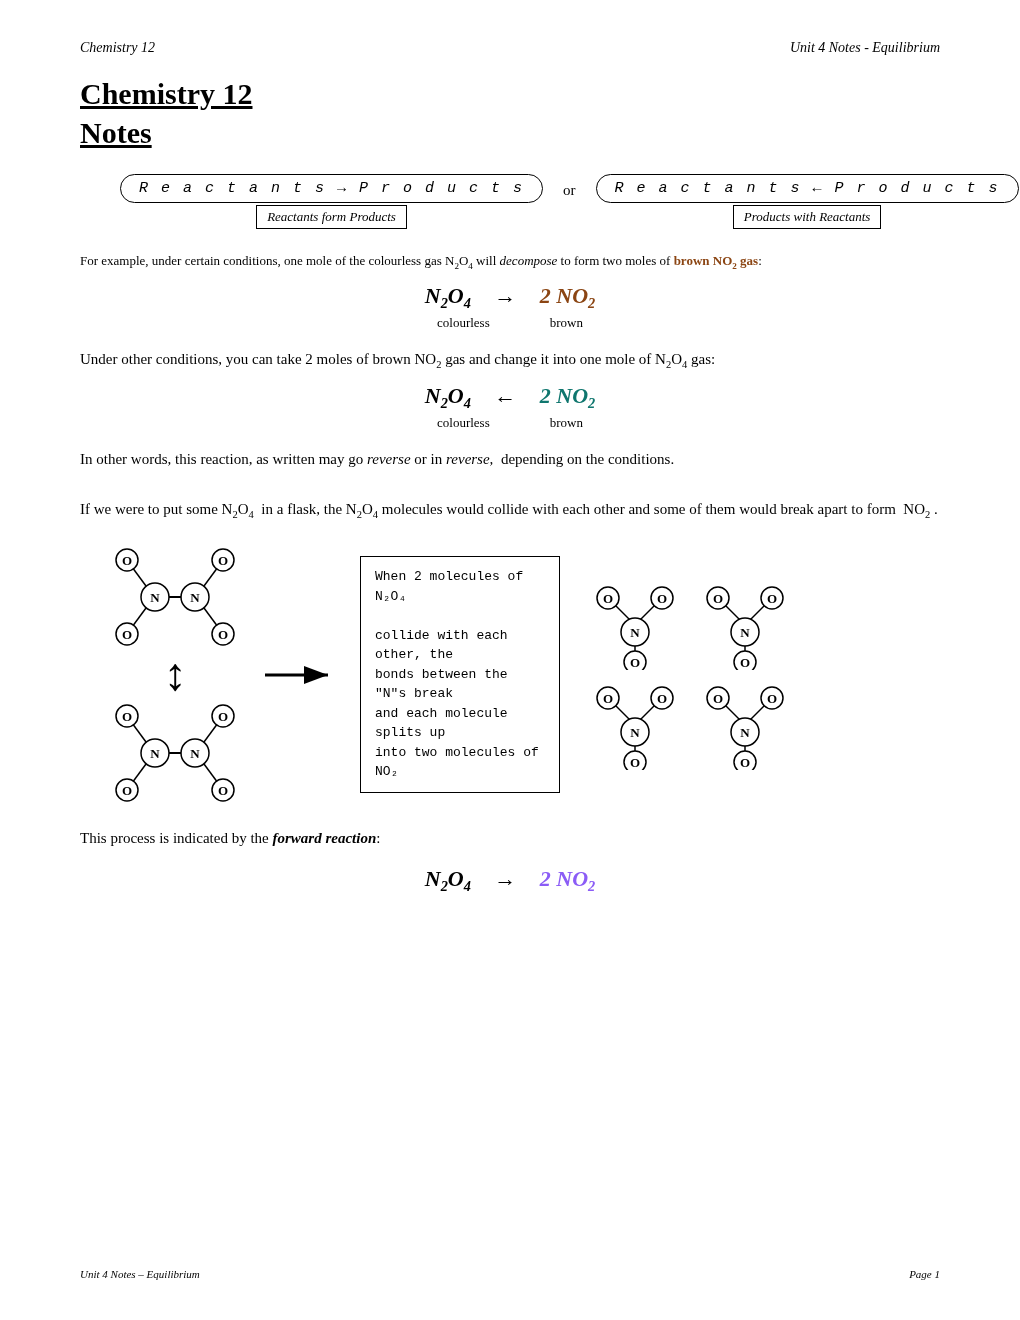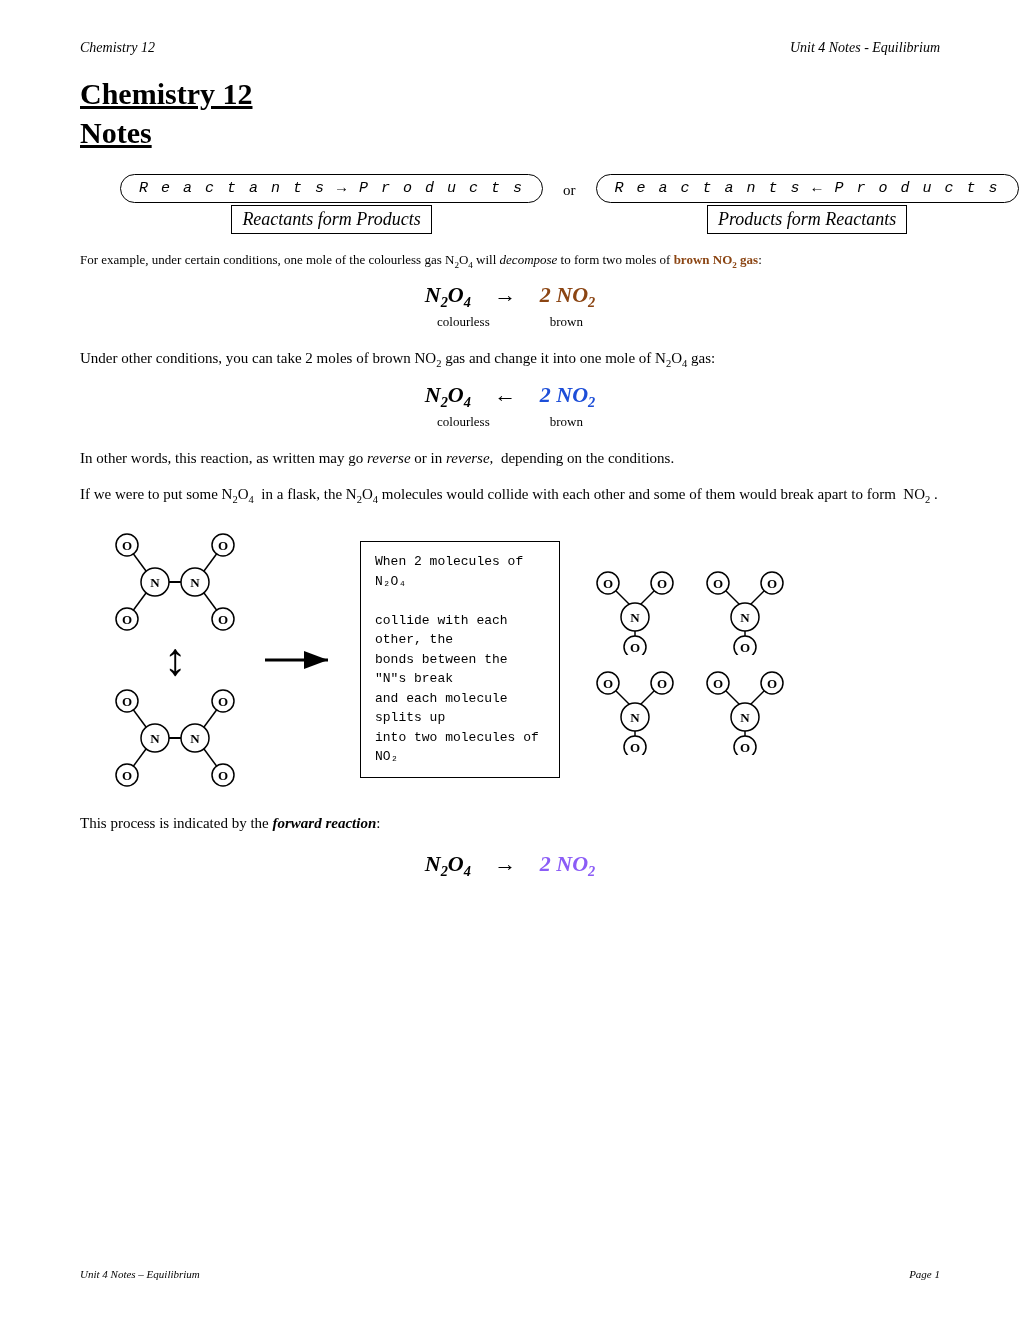--- a/index.html
+++ b/index.html
@@ -36,21 +36,21 @@
     }
     .intro-text {
       font-size: 15px;
       margin-bottom: 16px;
       line-height: 1.5;
     }
     .reversible-diagram {
       display: flex;
       align-items: flex-start;
       gap: 20px;
-      margin-bottom: 16px;
+      margin-bottom: 22px;
       margin-left: 40px;
     }
     .reaction-box {
       display: flex;
       flex-direction: column;
       align-items: center;
     }
     .reaction-oval {
       border: 1.5px solid #000;
       border-radius: 20px;
@@ -58,21 +58,21 @@
       font-style: italic;
       font-size: 15px;
       letter-spacing: 2px;
       white-space: nowrap;
       font-family: 'Courier New', monospace;
     }
     .reaction-label {
       border: 1.5px solid #000;
       padding: 3px 10px;
       font-style: italic;
-      font-size: 18px;
+      font-size: 13px;
       margin-top: 2px;
       white-space: nowrap;
     }
     .or-text {
       font-size: 15px;
       padding-top: 8px;
       font-style: normal;
     }
     .example-text {
       font-size: 13px;
@@ -144,21 +144,21 @@
 
 
   <div class="reversible-diagram">
     <div class="reaction-box">
       <div class="reaction-oval">R e a c t a n t s  →  P r o d u c t s</div>
       <div class="reaction-label">Reactants form Products</div>
     </div>
     <div class="or-text">or</div>
     <div class="reaction-box">
       <div class="reaction-oval">R e a c t a n t s  ←  P r o d u c t s</div>
-      <div class="reaction-label">Products form Reactants</div>
+      <div class="reaction-label">Products with Reactants</div>
     </div>
   </div>
 
   <div class="example-text">
     For example, under certain conditions, one mole of the colourless gas N<sub>2</sub>O<sub>4</sub> will <span class="italic">decompose</span> to form two moles of <span class="brown-bold">brown NO<sub>2</sub> gas</span>:
   </div>
 
   <div class="equation-center">
     <span>N<sub style="font-size:0.65em">2</sub>O<sub style="font-size:0.65em">4</sub></span>
     <span style="margin:0 18px;">→</span>
@@ -169,32 +169,32 @@
     <span>brown</span>
   </div>
 
   <div class="section-text">
     Under other conditions, you can take 2 moles of brown NO<sub>2</sub> gas and change it into one mole of N<sub>2</sub>O<sub>4</sub> gas:
   </div>
 
   <div class="equation-center">
     <span>N<sub style="font-size:0.65em">2</sub>O<sub style="font-size:0.65em">4</sub></span>
     <span style="margin:0 18px;">←</span>
-    <span style="color:#1d4ed8;">2 NO<sub style="font-size:0.65em">2</sub></span>
+    <span style="color:#0f766e;">2 NO<sub style="font-size:0.65em">2</sub></span>
   </div>
   <div class="equation-labels">
     <span>colourless</span>
     <span>brown</span>
   </div>
 
   <div class="section-text" style="margin-top:10px;">
     In other words, this reaction, as written may go <span class="italic">reverse</span> or in <span class="italic">reverse,</span>&nbsp;&nbsp;depending on the conditions.
   </div>
 
-  <div class="section-text" style="margin-top:12px;">
+  <div class="section-text" style="margin-top:26px;">
     If we were to put some N<sub>2</sub>O<sub>4</sub>&nbsp; in a flask, the N<sub>2</sub>O<sub>4</sub> molecules would collide with each other and some of them would break apart to form &nbsp;NO<sub>2</sub> .
   </div>
 
   <div style="display:flex; align-items:center; margin: 18px 0 18px 30px; gap: 0;">
 
     <div style="display:flex; flex-direction:column; align-items:center; gap:0;">
 
       <svg width="130" height="110">
 
         <line x1="52" y1="55" x2="78" y2="55" stroke="black" stroke-width="2"></line>

